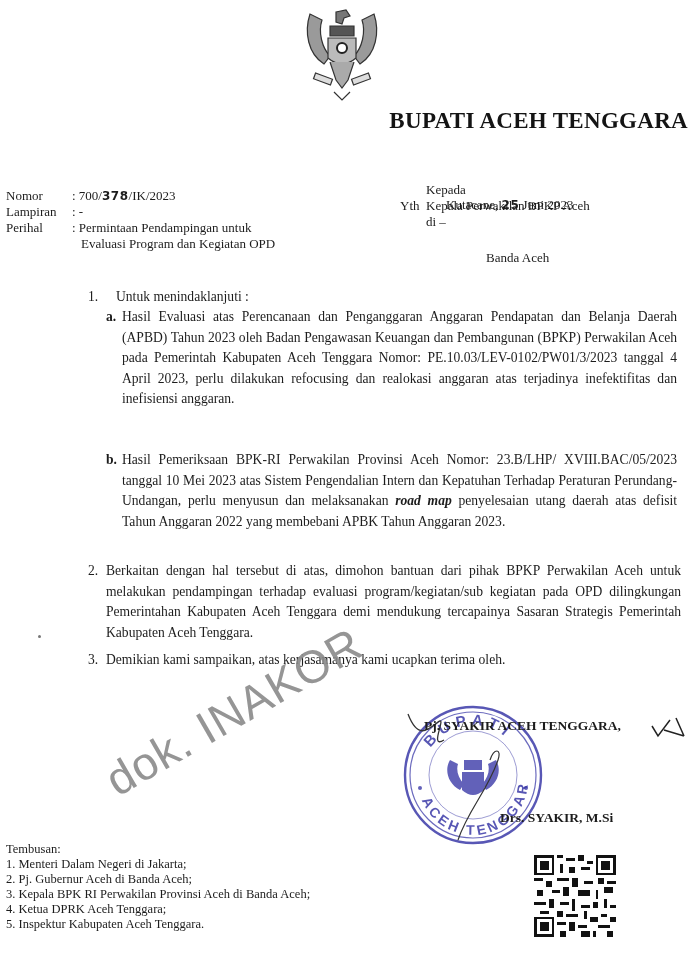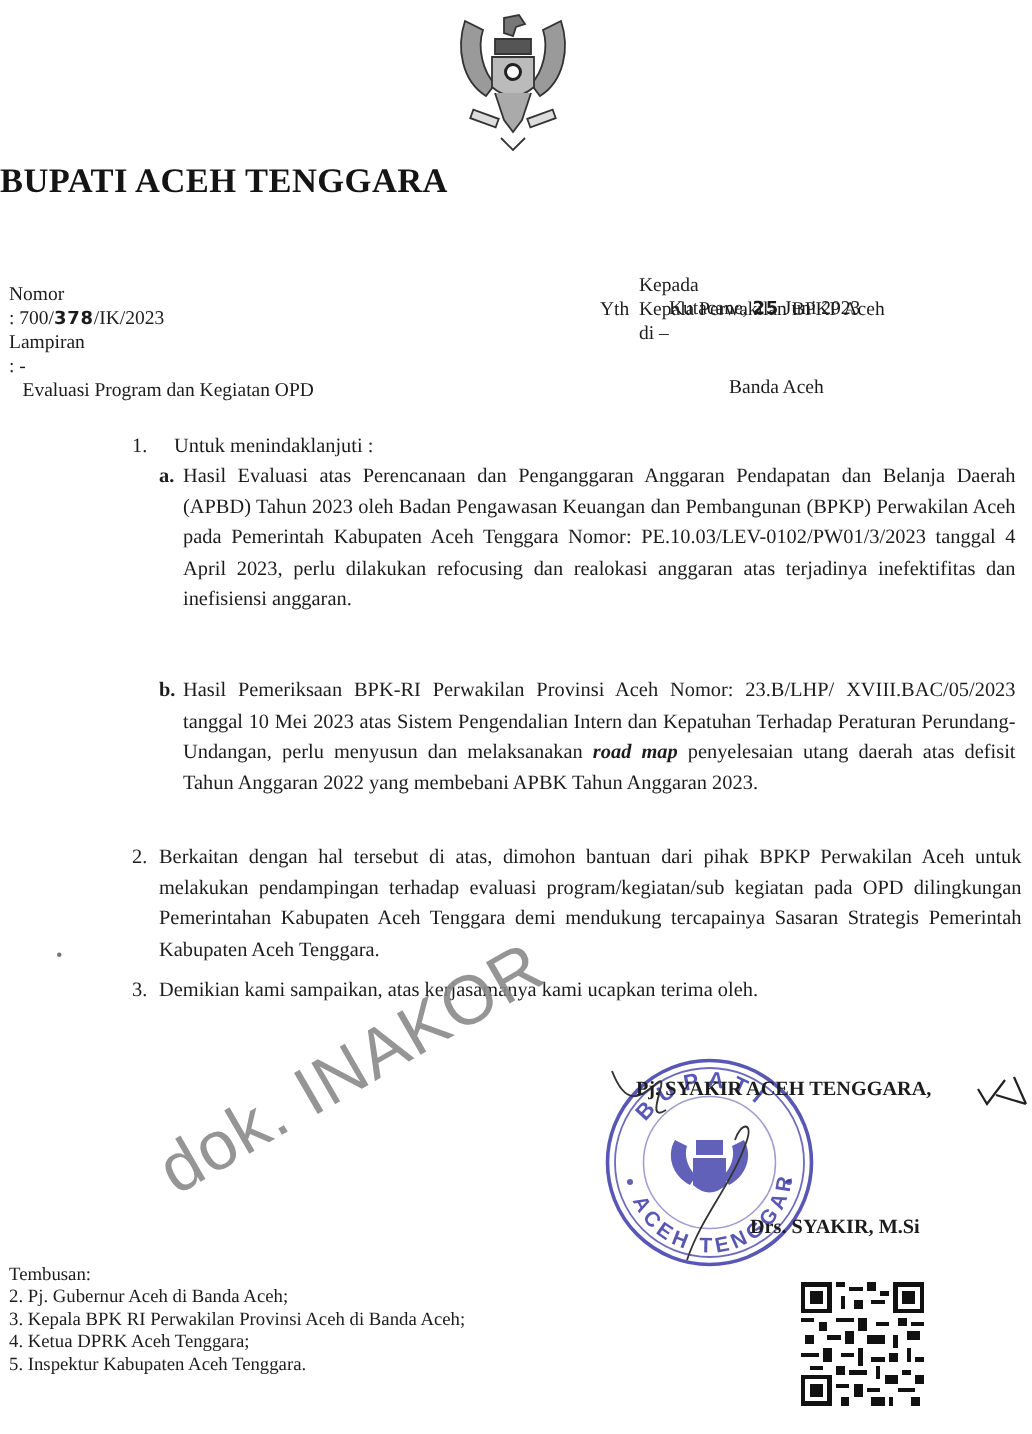--- a/index.html
+++ b/index.html
@@ -5,25 +5,25 @@
   html, body { margin: 0; padding: 0; }
   body {
     width: 688px; height: 956px; overflow: hidden;
     background: #ffffff; position: relative;
     font-family: "Liberation Serif", "DejaVu Serif", serif;
     color: #1c1c1c;
   }
   .abs { position: absolute; }
   .emblem { left: 300px; top: 2px; width: 84px; height: 100px; }
   .title {
-    left: 0; width: 688px; top: 108px; text-align: left;
+    left: 0; width: 688px; top: 108px; text-align: right;
     font-weight: bold; font-size: 23px; letter-spacing: 0.3px; color: #141414;
   }
   .meta { font-size: 13px; line-height: 16px; }
-  .meta-row { display: flex; flex-direction: column; }
+  .meta-row { display: flex; }
   .meta-label { width: 66px; }
   .handwritten { font-family: "DejaVu Sans", sans-serif; font-weight: bold; font-size: 12px; letter-spacing: 0.5px; }
   .date { left: 446px; top: 158px; font-size: 13px; margin-top: 39px; }
   .addr { left: 426px; top: 182px; font-size: 13px; line-height: 16px; }
   .yth { left: 400px; top: 198px; font-size: 13px; }
   .body-text { font-size: 13.6px; line-height: 20.5px; text-align: justify; }
   .item-num { position: absolute; }
   .para { position: absolute; }
   .watermark {
     left: 96px; top: 760px; font-family: "Liberation Sans", "DejaVu Sans", sans-serif;
@@ -70,20 +70,24 @@
     <span class="meta-label">Nomor</span>
     <span>
       <span>: 700/</span><span class="handwritten">378</span><span>/IK/2023</span>
     </span>
   </div>
   <div class="meta-row">
     <span class="meta-label">Lampiran</span>
     <span>: -</span>
   </div>
   <div class="meta-row">
+    <span class="meta-label">Perihal</span>
+    <span>: Permintaan Pendampingan untuk</span>
+  </div>
+  <div class="meta-row">
     <span class="meta-label"></span>
     <span style="padding-left:9px">Evaluasi Program dan Kegiatan OPD</span>
   </div>
 </div>
 
 <div class="abs addr">
   <div>Kepada</div>
   <div>Kepala Perwakilan BPKP Aceh</div>
   <div>di –</div>
   <div style="padding-left:60px; margin-top:20px">Banda Aceh</div>
@@ -149,20 +153,21 @@
   <svg width="36" height="24" viewBox="0 0 36 24">
       <path d="M2 10 L 8 20 L 20 4 M 14 14 L 34 20 M 26 2 L 34 20" stroke="#222" stroke-width="1.5" fill="none"></path>
     </svg>
 </div>
 <div class="abs sign-name">Drs. SYAKIR, M.Si</div>
 
 <div class="abs watermark">dok. INAKOR</div>
 
 <div class="abs tembusan">
   <div>Tembusan:</div>
+  <div>1.  Menteri Dalam Negeri di Jakarta;</div>
   <div>2.  Pj. Gubernur Aceh di Banda Aceh;</div>
   <div>3.  Kepala BPK RI Perwakilan Provinsi Aceh di Banda Aceh;</div>
   <div>4.  Ketua DPRK Aceh Tenggara;</div>
   <div>5.  Inspektur Kabupaten Aceh Tenggara.</div>
 </div>
 
 <div class="abs qr">
   <svg width="90" height="88" viewBox="0 0 30 30" shape-rendering="crispEdges">
     <rect width="30" height="30" fill="#fff"></rect>
     <g fill="#111">

